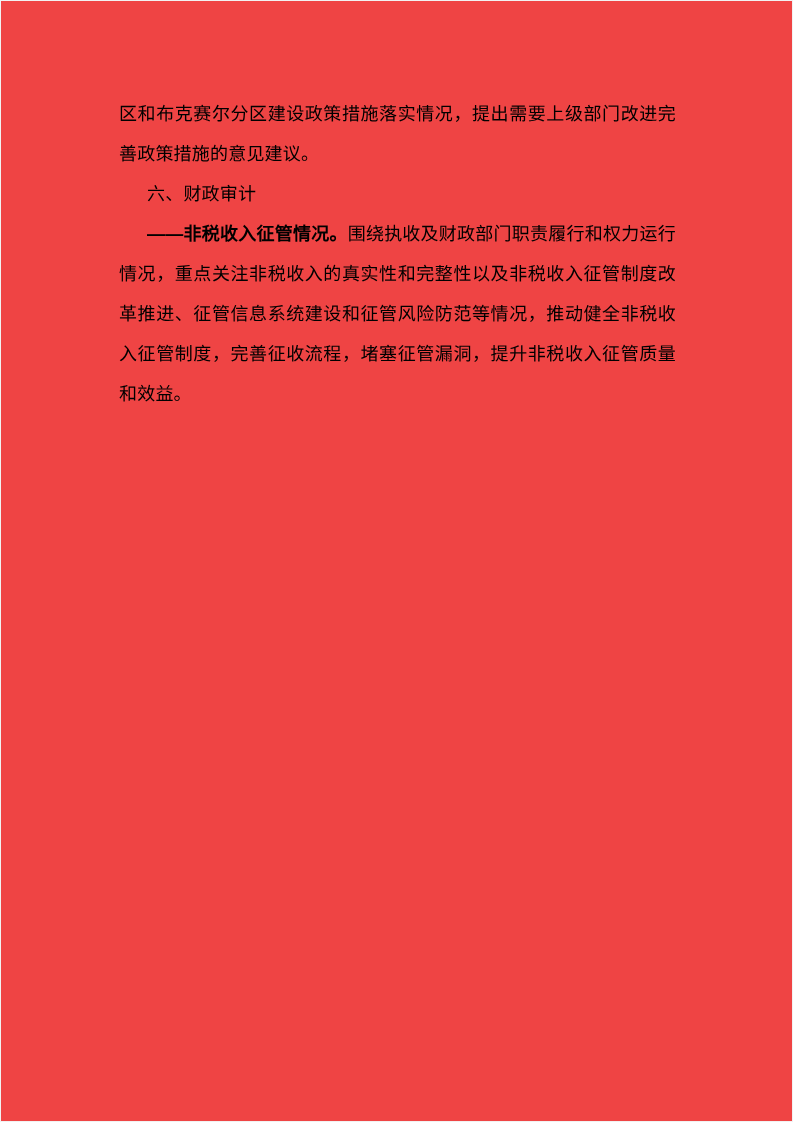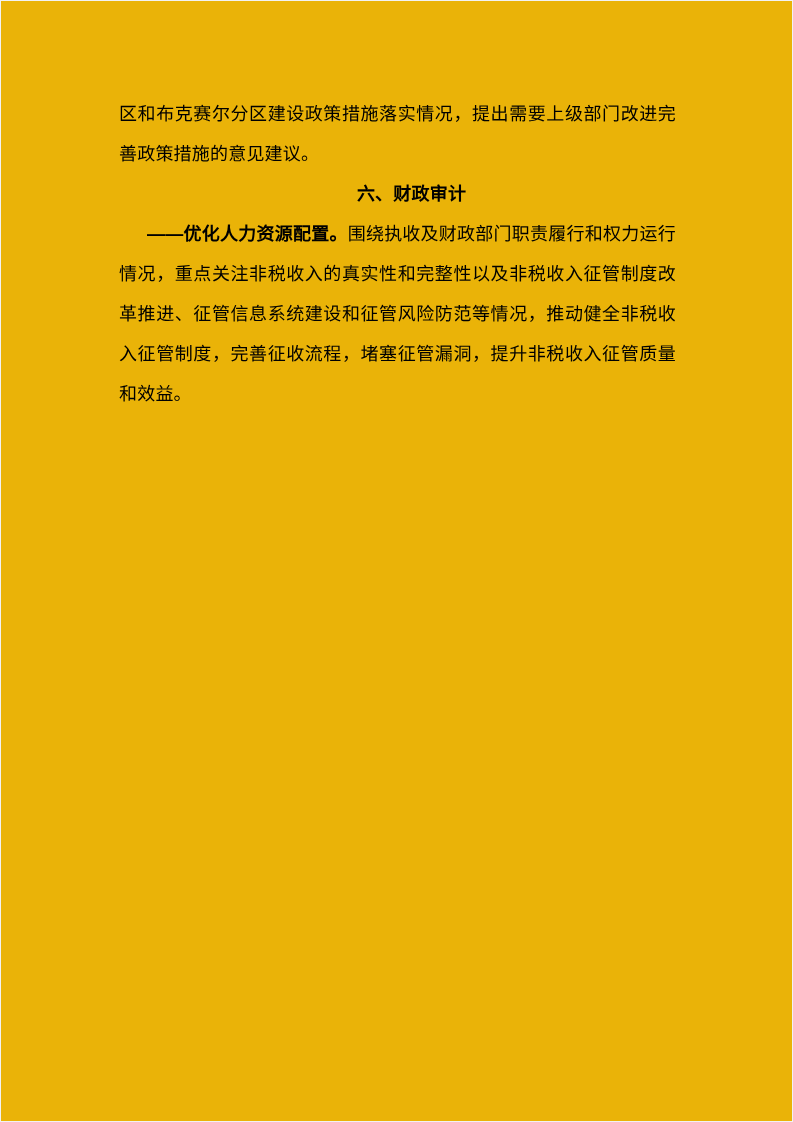--- a/index.html
+++ b/index.html
@@ -10,21 +10,21 @@
   body {
     width: 793px;
     height: 1122px;
     overflow: hidden;
     font-family: "Liberation Sans", sans-serif;
   }
   .page {
     position: relative;
     width: 793px;
     height: 1122px;
-    background: #eab308;
+    background: #ef4444;
     box-sizing: border-box;
     box-shadow: inset 0 0 0 1px #f2f2f2;
   }
   .content {
     position: absolute;
     left: 119px;
     top: 94px;
     width: 557px;
     color: #000000;
     font-size: 18px;
@@ -33,35 +33,34 @@
     letter-spacing: 0.2px;
   }
   .para {
     margin: 0;
     padding: 0;
   }
   .para.indent {
     text-indent: 28px;
   }
   .heading {
-    text-align: center;
-    font-weight: bold;
+    text-align: left;
   }
   .bold-lead {
     font-weight: bold;
   }
 </style>
 </head>
 <body>
 
 <div class="page">
   <div class="content">
 
     <p class="para">区和布克赛尔分区建设政策措施落实情况，提出需要上级部门改进完善政策措施的意见建议。</p>
 
     <p class="para indent heading">六、财政审计</p>
 
 
 
-    <p class="para indent"><span class="bold-lead">——优化人力资源配置。</span><span>围绕执收及财政部门职责履行和权力运行情况，重点关注非税收入的真实性和完整性以及非税收入征管制度改革推进、征管信息系统建设和征管风险防范等情况，推动健全非税收入征管制度，完善征收流程，堵塞征管漏洞，提升非税收入征管质量和效益。</span></p>
+    <p class="para indent"><span class="bold-lead">——非税收入征管情况。</span><span>围绕执收及财政部门职责履行和权力运行情况，重点关注非税收入的真实性和完整性以及非税收入征管制度改革推进、征管信息系统建设和征管风险防范等情况，推动健全非税收入征管制度，完善征收流程，堵塞征管漏洞，提升非税收入征管质量和效益。</span></p>
 
   </div>
 </div>
 
 </body></html>

